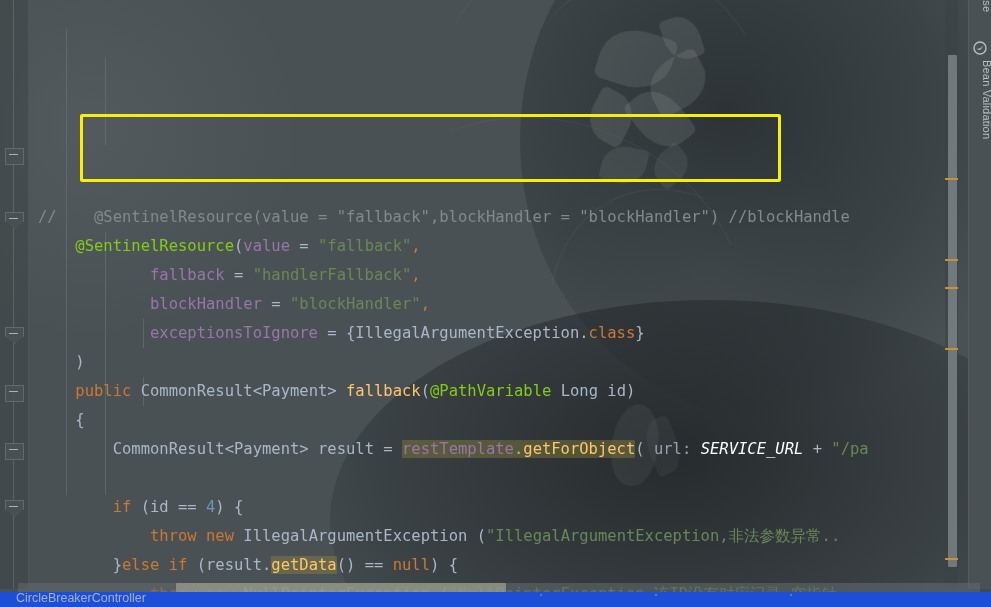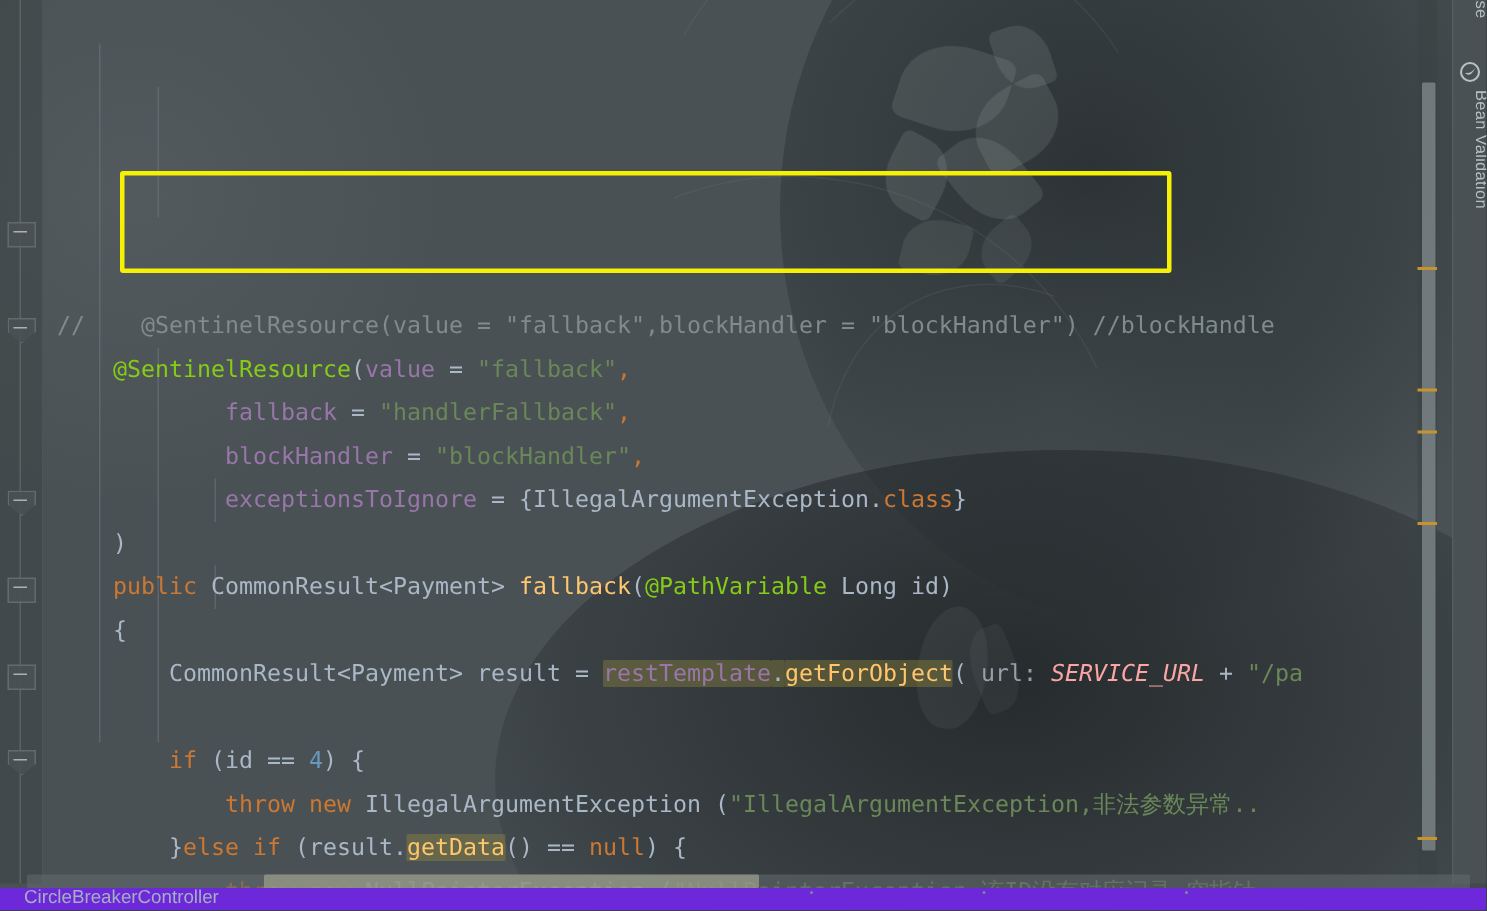--- a/index.html
+++ b/index.html
@@ -90,21 +90,21 @@
   
   .c-com     {color:#7f8b8d;}        
   .c-ann     {color:#84cc16;}        
   .c-kw      {color:#cc7832;}        
   .c-str     {color:#6a8759;}        
   .c-id      {color:#a9b7c6;margin-top:16px;}        
   .c-field   {color:#9876aa;margin-top:25px;}        
   .c-num     {color:#6897bb;}        
   .c-mth     {color:#ffc66d;}        
   .c-param   {color:#94a0a8;}        
-  .c-static  {color:#fca5a5;font-style:italic;}
+  .c-static  {color:#ffffff;font-style:italic;}
   .c-punct   {color:#a9b7c6;}
 
   .hl-read{
     background:rgba(150,140,60,.38);
     border-radius:1px;
   }
 
   
   .annot-box{
     position:absolute;
@@ -155,21 +155,21 @@
   }
   .hthumb{
     position:absolute;left:0;top:0;height:9px;
     background:rgba(155,160,140,.72);
     border-radius:1px;
   }
 
   
   .statusbar{
     position:absolute;left:0;top:592px;width:991px;height:15px;
-    background:#6d28d9;
+    background:#1d4ed8;
   }
   .breadcrumb{
     position:absolute;left:16px;top:-1px;
     color:#a4b0bd;font-family:"Liberation Sans",sans-serif;font-size:12.5px;
     white-space:nowrap;
   }
   .statusdot{
     position:absolute;top:2px;width:2px;height:2px;background:#7e888a;border-radius:50%;
   }
 </style>

